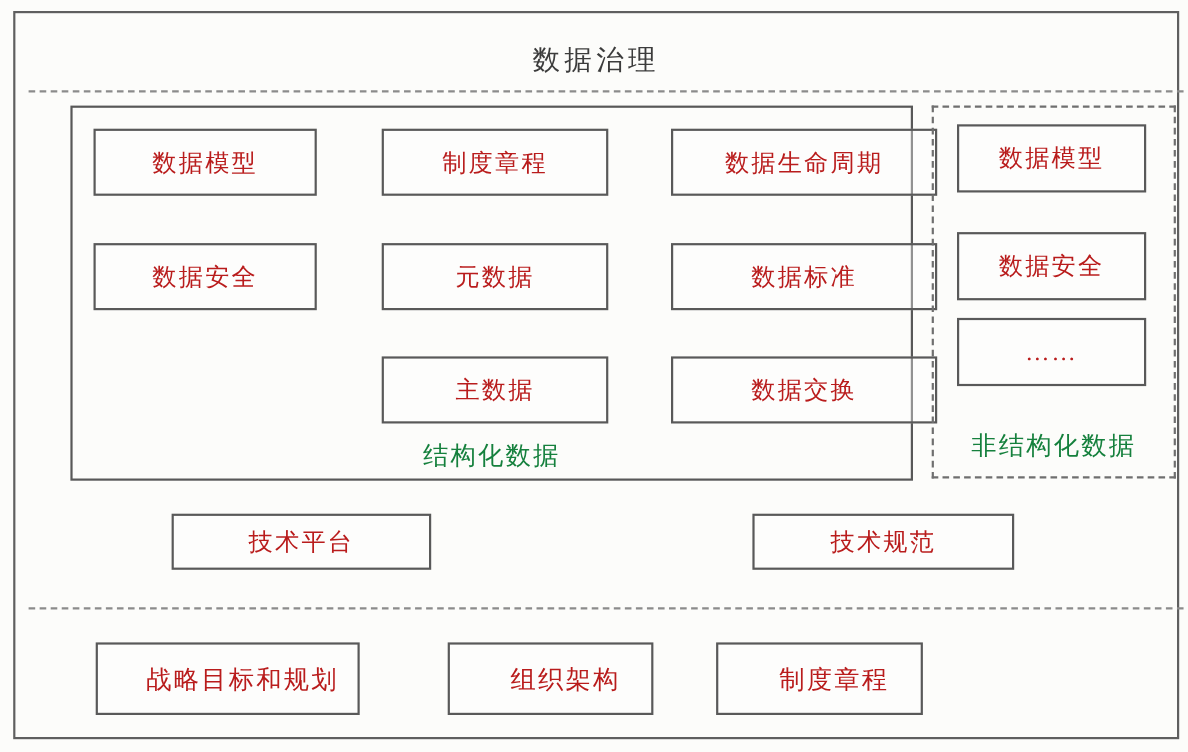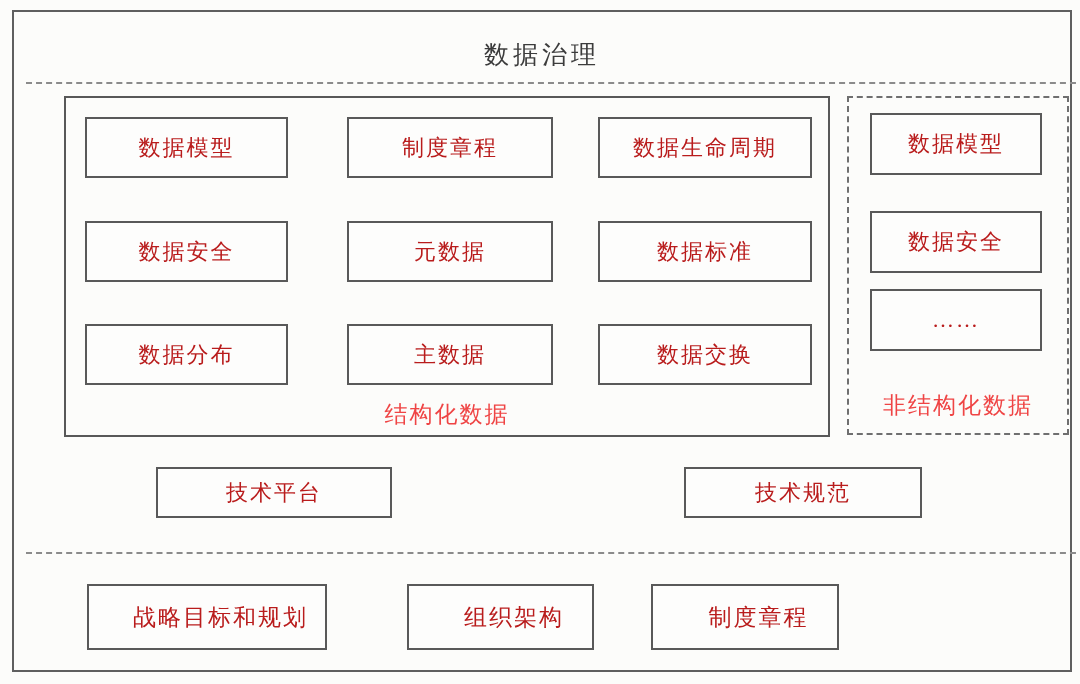--- a/index.html
+++ b/index.html
@@ -42,24 +42,24 @@
     font-size:22px; letter-spacing:2px; color:#b91c1c;
     background:rgba(255,255,255,0.35);
     white-space:nowrap;
   }
   
   .s-r1 { top:19px; height:61px; }
   .s-r2 { top:123px; height:61px; }
   .s-r3 { top:226px; height:61px; }
   .s-c1 { left:19px;  width:203px; }
   .s-c2 { left:281px; width:206px; }
-  .s-c3 { left:532px; width:214px; }
+  .s-c3 { left:544px; width:242px; }
   .group-label {
     position:absolute; left:0; bottom:5px; width:100%;
-    text-align:center; font-size:23px; letter-spacing:2px; color:#ef4444;
+    text-align:center; font-size:23px; letter-spacing:2px; color:#15803d;
   }
   
   .u-box { left:21px; width:172px; height:62px; }
   .u-1 { top:15px; }
   .u-2 { top:113px; }
   .u-3 { top:191px; }
   .group-dashed .group-label { bottom:12px; }
   
   .t-row { top:455px; height:51px; }
   .t-1 { left:142px; width:236px; }
@@ -82,21 +82,20 @@
 
     <div class="hdash l1"></div>
 
     <div class="group-solid">
       <div class="node s-r1 s-c1">数据模型</div>
       <div class="node s-r1 s-c2">制度章程</div>
       <div class="node s-r1 s-c3">数据生命周期</div>
       <div class="node s-r2 s-c1">数据安全</div>
       <div class="node s-r2 s-c3">数据标准</div>
       <div class="node s-r2 s-c2">元数据</div>
-      <div class="node s-r3 s-c1">数据分布</div>
       <div class="node s-r3 s-c2">主数据</div>
       <div class="node s-r3 s-c3">数据交换</div>
       <div class="group-label">结构化数据</div>
     </div>
 
     <div class="group-dashed">
       <div class="node u-box u-1">数据模型</div>
       <div class="node u-box u-2">数据安全</div>
       <div class="node u-box u-3">……</div>
       <div class="group-label">非结构化数据</div>

